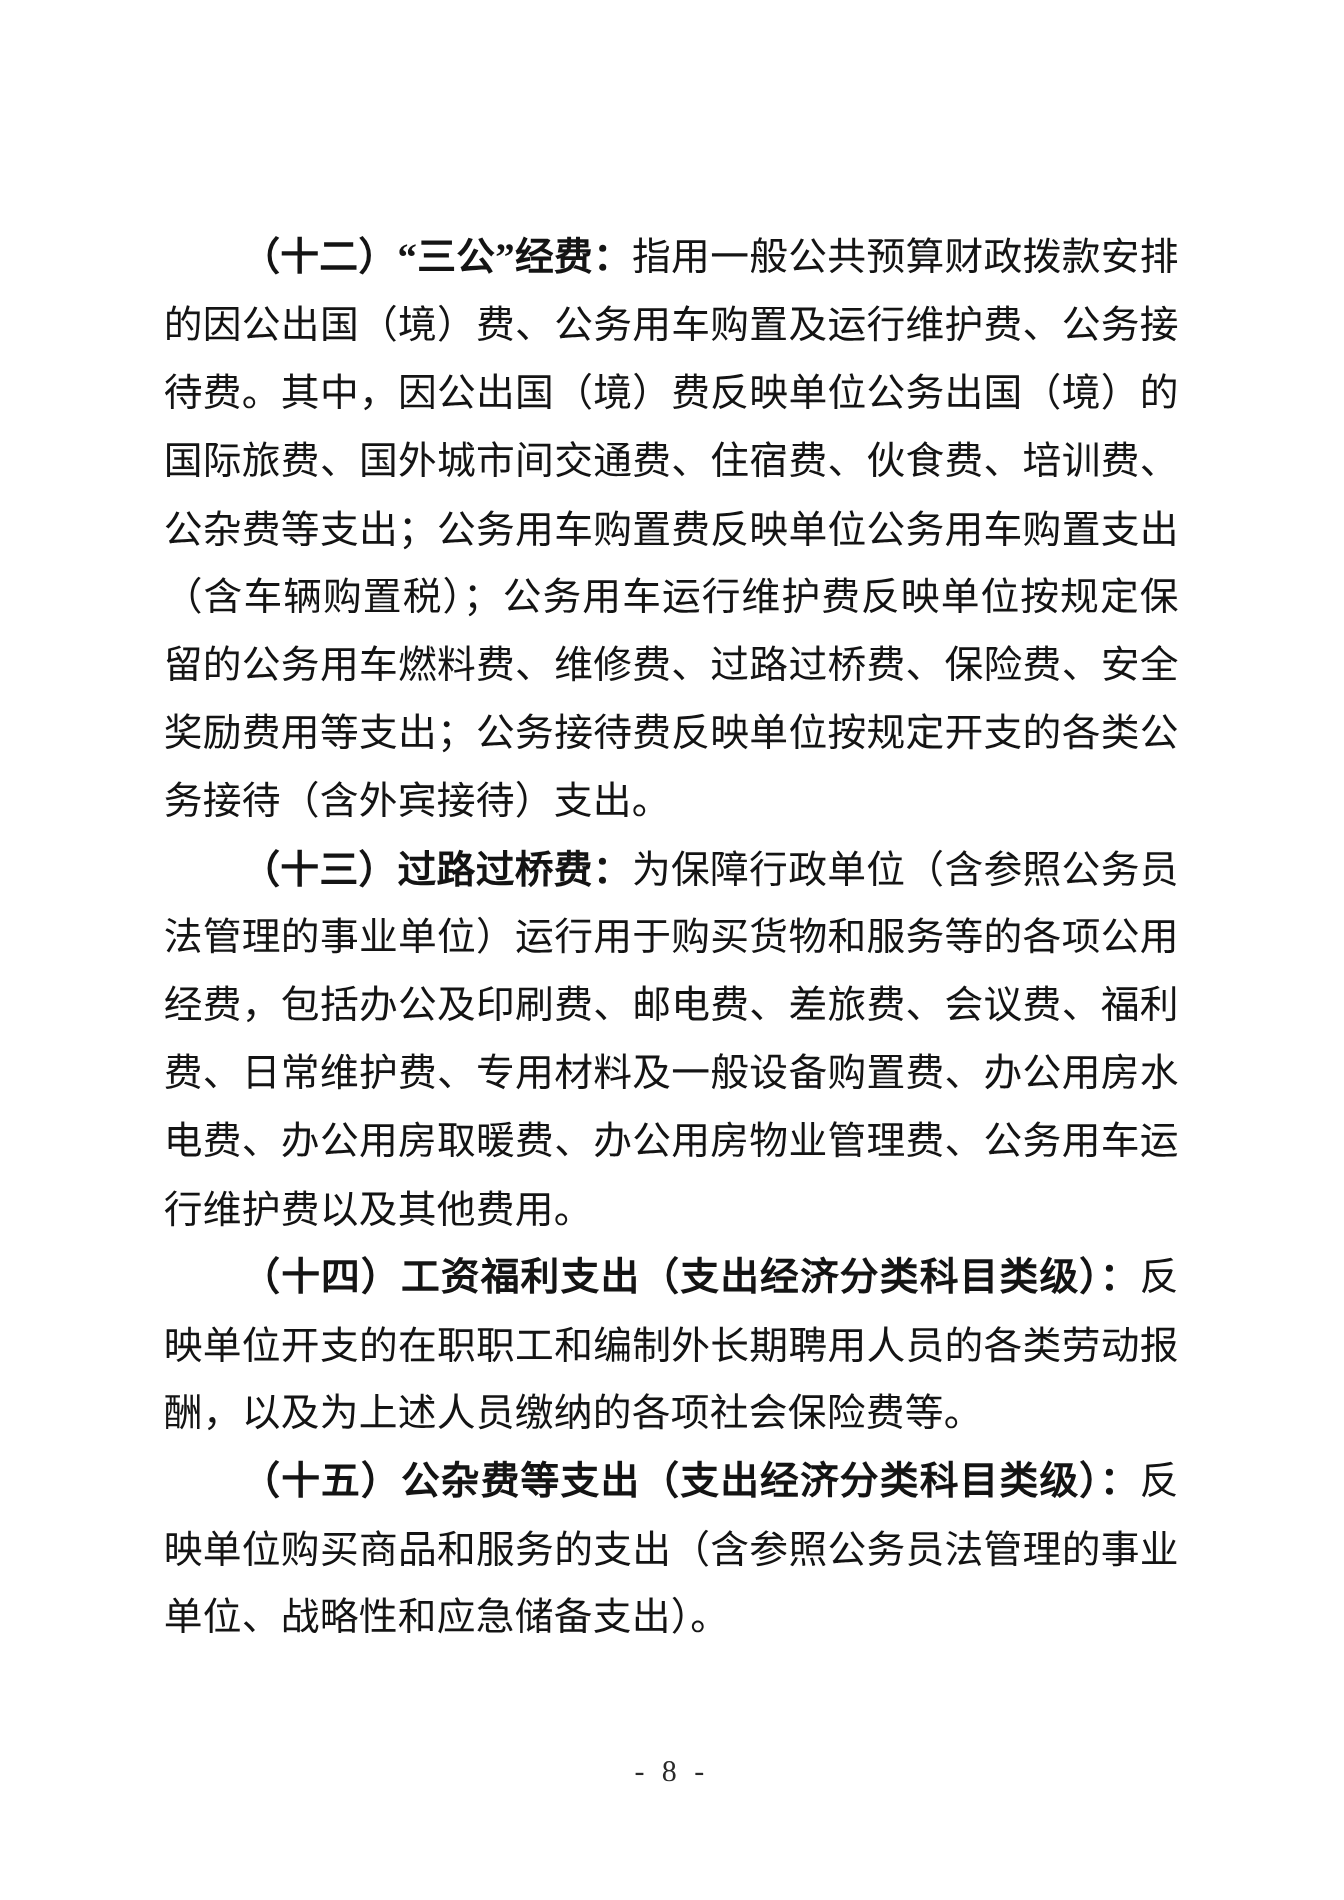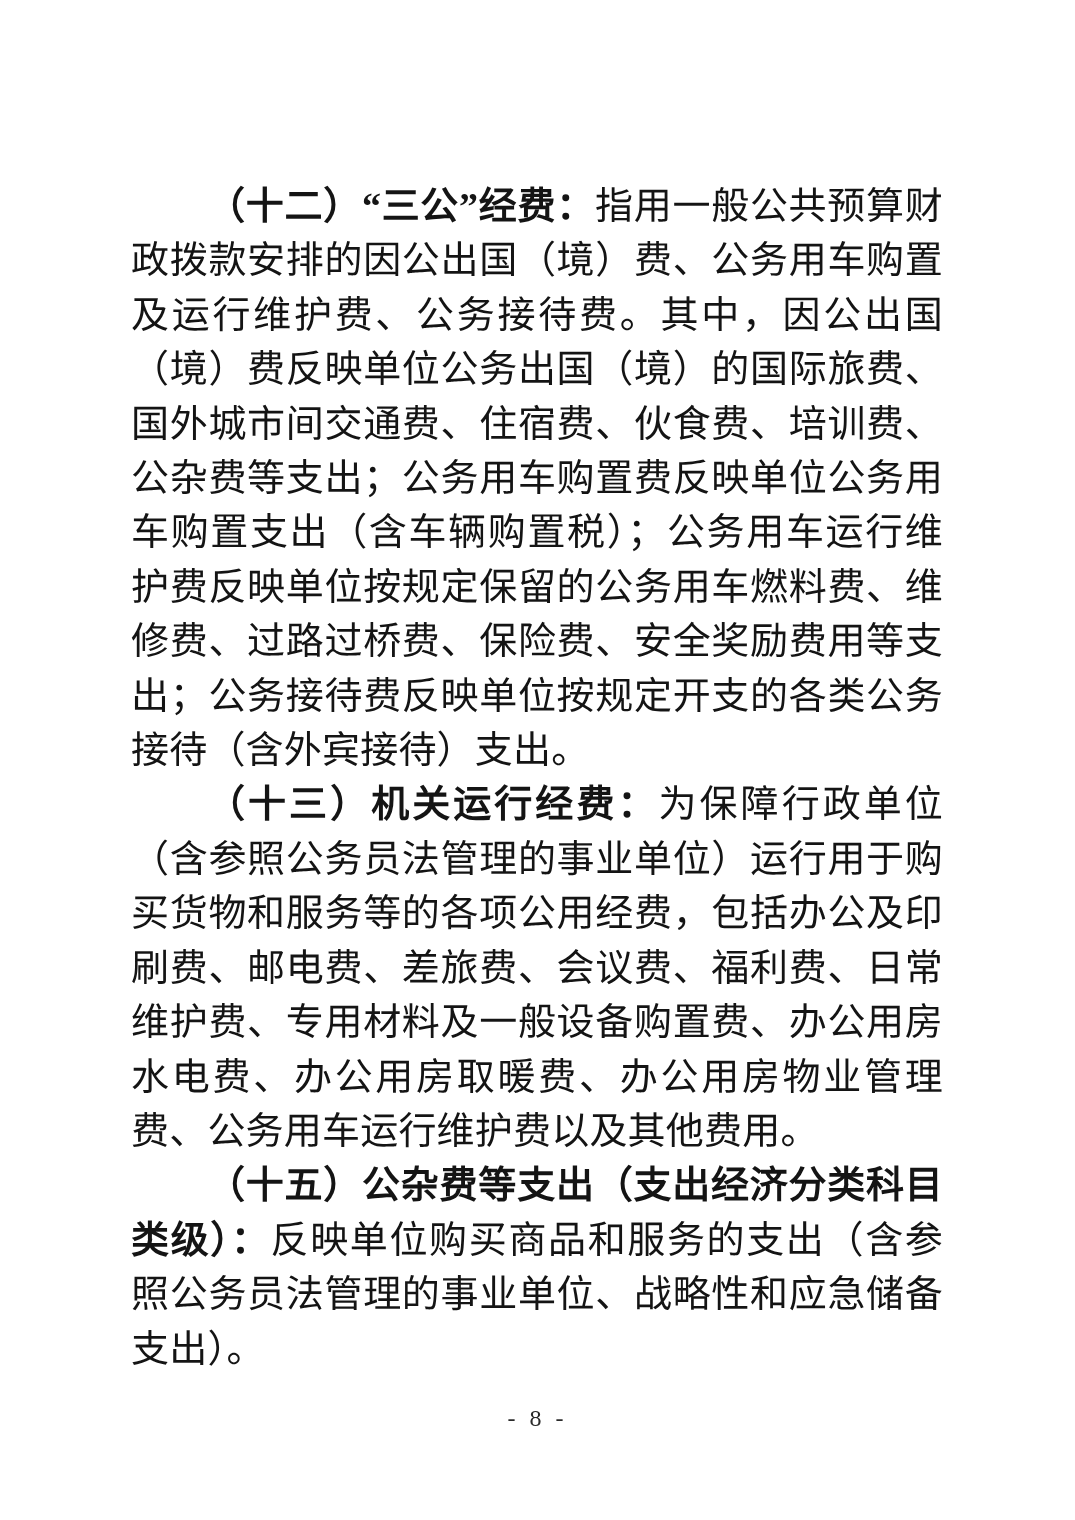--- a/index.html
+++ b/index.html
@@ -14,21 +14,21 @@
     background: #ffffff;
     overflow: hidden;
     font-family: "Liberation Serif", "DejaVu Serif", serif;
     color: #141414;
   }
   .text-block {
     position: absolute;
     left: 131px;
     top: 179px;
     width: 812px;
-    font-size: 38px;
+    font-size: 31px;
     line-height: 54.4px;
     text-align: justify;
     letter-spacing: 0.2px;
   }
   .para {
     margin: 0;
     padding: 0;
     text-indent: 2em;
   }
   .para-heading {
@@ -48,22 +48,23 @@
 </style>
 </head>
 <body>
 
 <div class="page">
 
   <div class="text-block">
 
     <p class="para"><span class="para-heading">（十二）“三公”经费：</span><span>指用一般公共预算财政拨款安排的因公出国（境）费、公务用车购置及运行维护费、公务接待费。其中，因公出国（境）费反映单位公务出国（境）的国际旅费、国外城市间交通费、住宿费、伙食费、培训费、公杂费等支出；公务用车购置费反映单位公务用车购置支出（含车辆购置税）；公务用车运行维护费反映单位按规定保留的公务用车燃料费、维修费、过路过桥费、保险费、安全奖励费用等支出；公务接待费反映单位按规定开支的各类公务接待（含外宾接待）支出。</span></p>
 
-    <p class="para"><span class="para-heading">（十三）机关运行经费：</span><span>为保障行政单位（含参照公务员法管理的事业单位）运行用于购买货物和服务等的各项公用经费，包括办公及印刷费、邮电费、差旅费、会议费、福利费、日常维护费、专用材料及一般设备购置费、办公用房水电费、办公用房取暖费、办公用房物业管理费、公务用车运行维护费以及其他费用。</span></p>
+    <p class="para"><span class="para-heading">（十三）过路过桥费：</span><span>为保障行政单位（含参照公务员法管理的事业单位）运行用于购买货物和服务等的各项公用经费，包括办公及印刷费、邮电费、差旅费、会议费、福利费、日常维护费、专用材料及一般设备购置费、办公用房水电费、办公用房取暖费、办公用房物业管理费、公务用车运行维护费以及其他费用。</span></p>
 
+    <p class="para"><span class="para-heading">（十四）工资福利支出（支出经济分类科目类级）：</span><span>反映单位开支的在职职工和编制外长期聘用人员的各类劳动报酬，以及为上述人员缴纳的各项社会保险费等。</span></p>
 
     <p class="para"><span class="para-heading">（十五）公杂费等支出（支出经济分类科目类级）：</span><span>反映单位购买商品和服务的支出（含参照公务员法管理的事业单位、战略性和应急储备支出）。</span></p>
 
 
   </div>
 
   <div class="page-number">- 8 -</div>
 
 </div>
 

